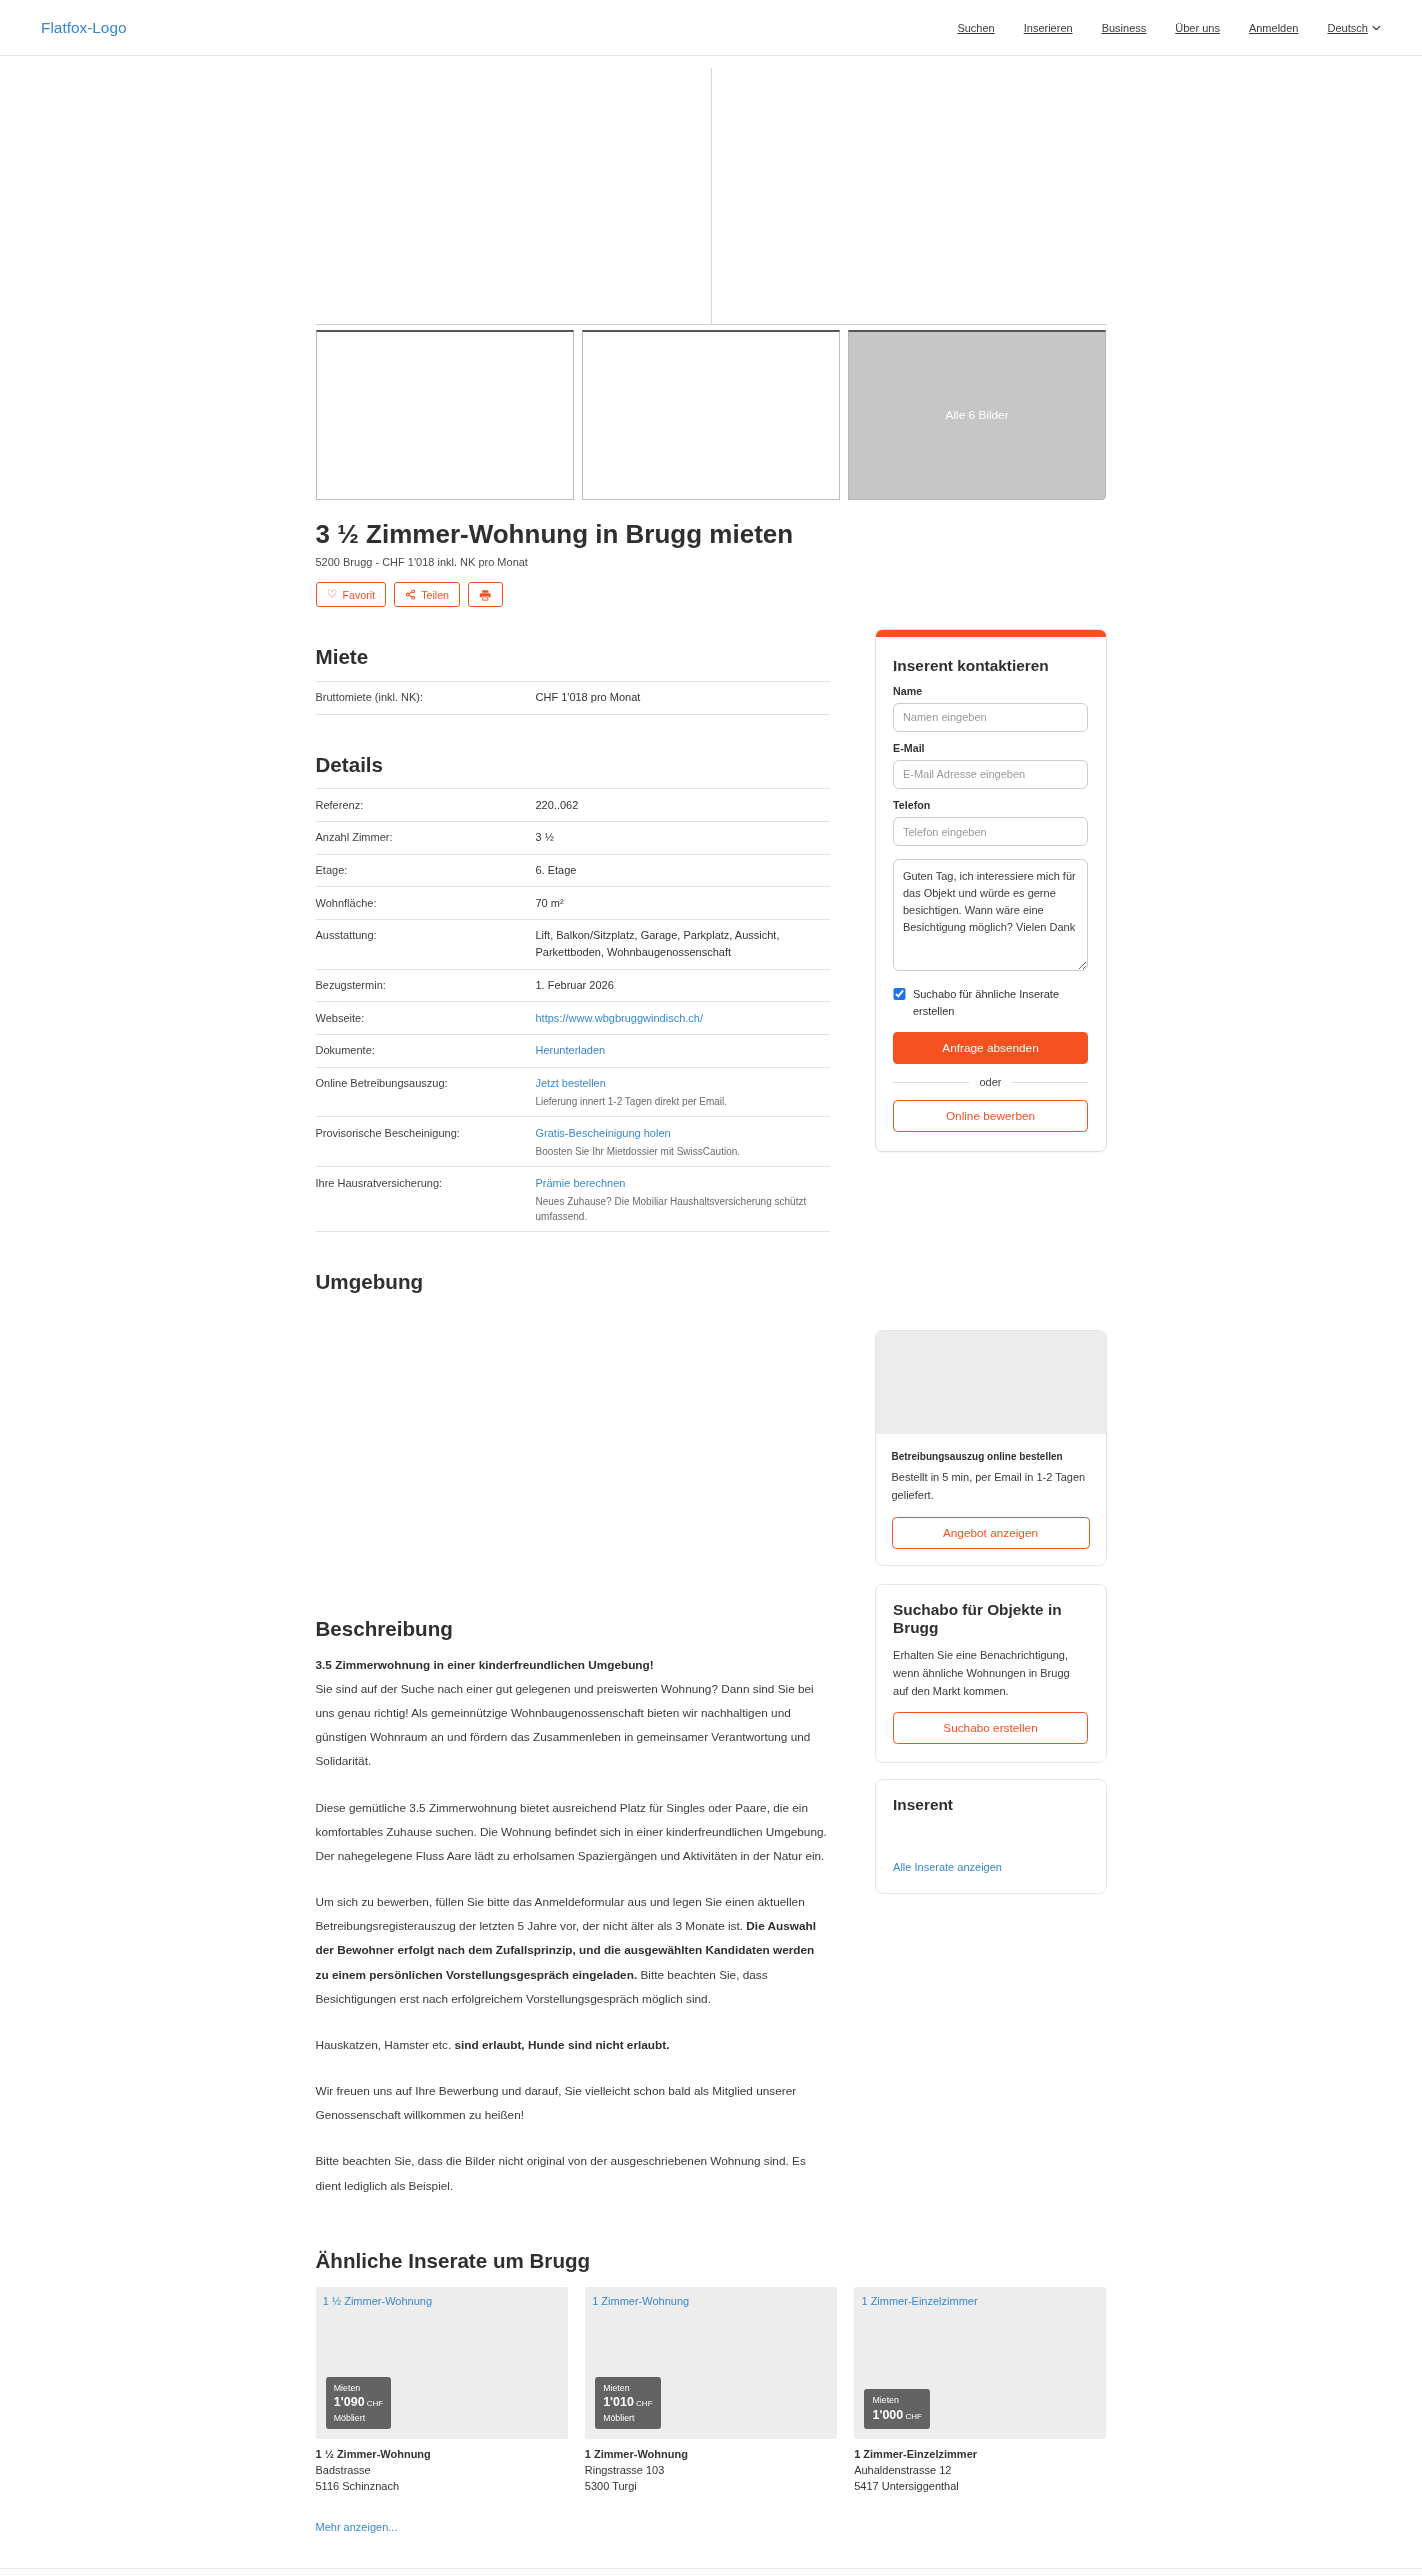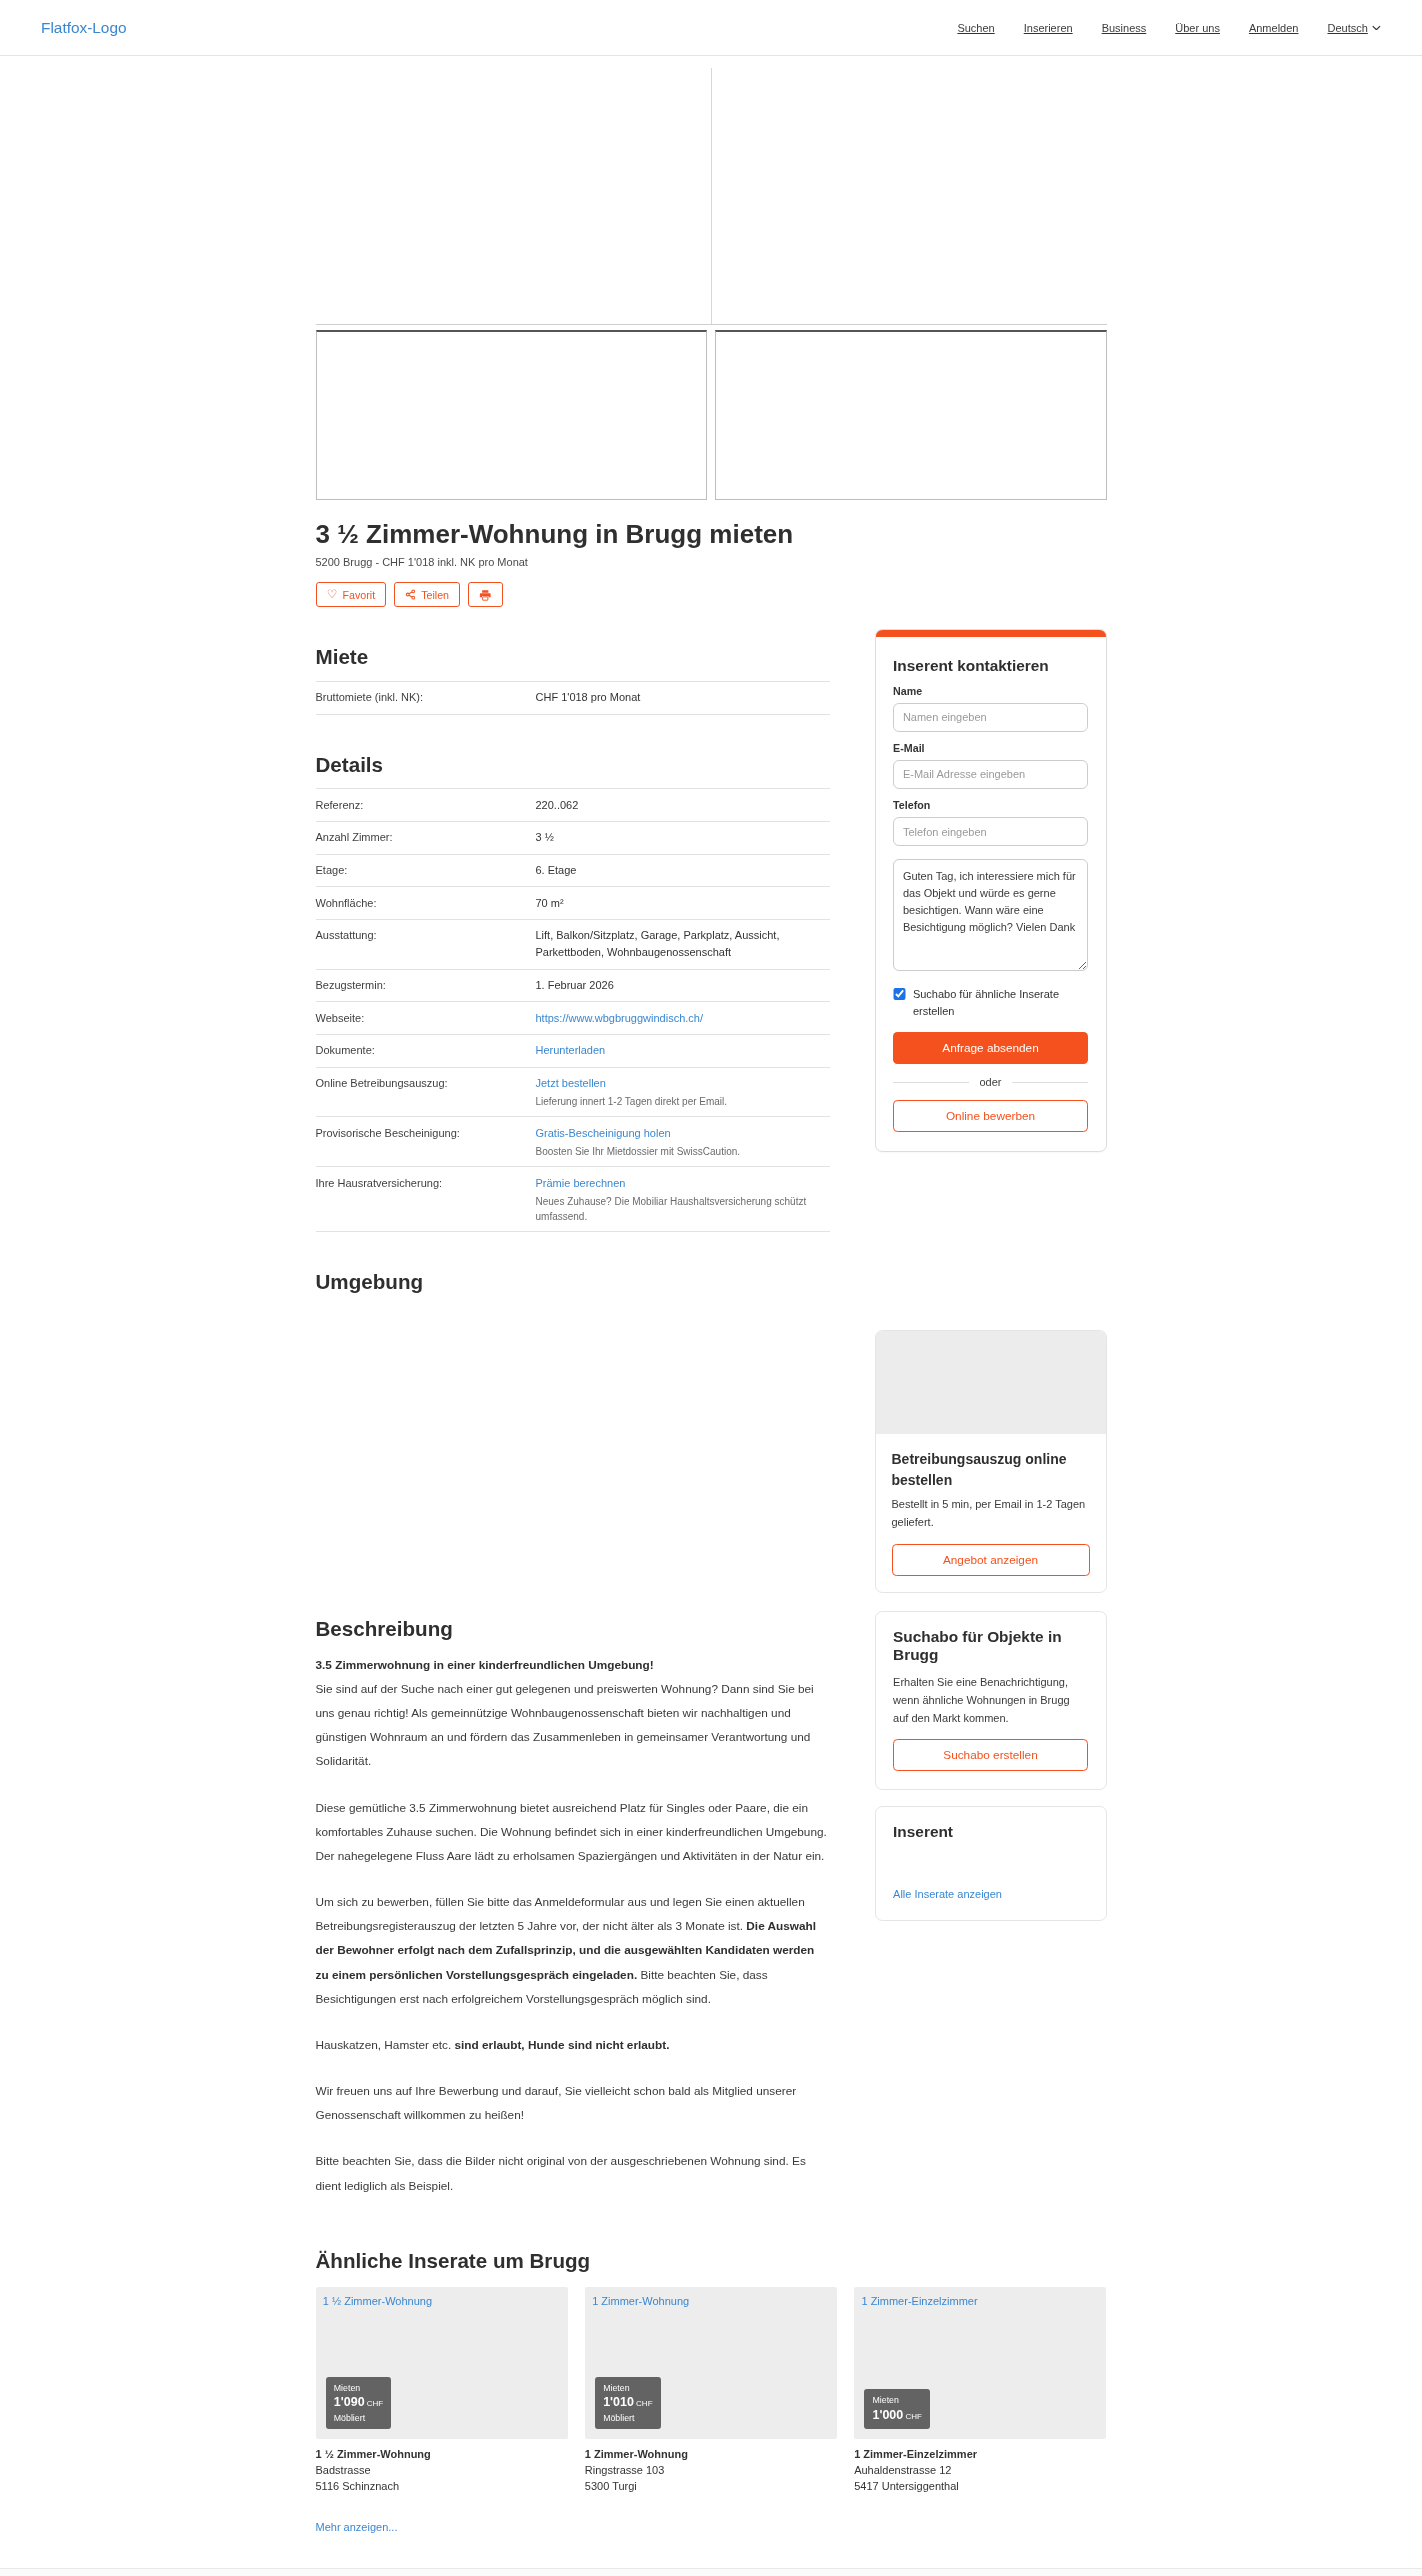--- a/index.html
+++ b/index.html
@@ -75,21 +75,21 @@
   .divider{display:flex;align-items:center;gap:10.3px;color:#3f3f3f;font-size:11px;margin:11.8px 0;}
   .divider::before,.divider::after{content:"";flex:1;height:0.7px;background:#ddd;}
   .btn-outline-full{width:100%;height:32px;background:#fff;border:0.7px solid #f4511e;color:#f4511e;
     border-radius:4.4px;font-size:11.8px;}
 
   
   .side-card{border:0.7px solid #e5e5e5;border-radius:7.3px;background:#fff;overflow:hidden;}
   .card2{margin-top:178px;}
   .card2-img{height:103px;background:#ececec;}
   .card2-body{padding:14.7px 16px 16px;}
-  .card2-title{font-weight:700;font-size:14px;color:#2f2f2f;margin-bottom:4.4px;line-height:1.5;}
+  .card2-title{font-weight:700;font-size:10px;color:#2f2f2f;margin-bottom:4.4px;line-height:1.5;}
   .card2-text{font-size:11px;line-height:1.65;color:#3a3a3a;}
   .card2-body .btn-outline-full{margin-top:13.2px;}
   .card3{margin-top:17.6px;padding:16px 17.6px 17.6px;box-sizing:border-box;}
   .card3-title{font-size:15.4px;font-weight:700;color:#2f2f2f;margin-bottom:8.8px;}
   .card3-text{font-size:11px;line-height:1.65;color:#3a3a3a;}
   .card3 .btn-outline-full{margin-top:11.8px;}
   .card4{margin-top:16px;padding:16px 17.6px 19px;box-sizing:border-box;}
   .card4-title{font-size:15.4px;font-weight:700;color:#2f2f2f;}
   .card4-link{display:inline-block;margin-top:47px;color:#3a87d0;font-size:11px;}
 
@@ -139,20 +139,23 @@
 <div class="container">
 
   <div class="gallery">
     <div class="gallery-main">
       <div class="g-panel left"></div>
       <div class="g-panel"></div>
     </div>
     <div class="thumbs">
       <div class="thumb"></div>
       <div class="thumb"></div>
+      <div class="thumb gray">
+        <span>Alle 6 Bilder</span>
+      </div>
     </div>
   </div>
 
   <h1 class="page-title">3 ½ Zimmer-Wohnung in Brugg mieten</h1>
   <div class="page-sub">5200 Brugg - CHF 1'018 inkl. NK pro Monat</div>
 
   <div class="action-row">
     <button class="btn-chip">
       <span class="heart-glyph">♡</span>
       <span>Favorit</span>

